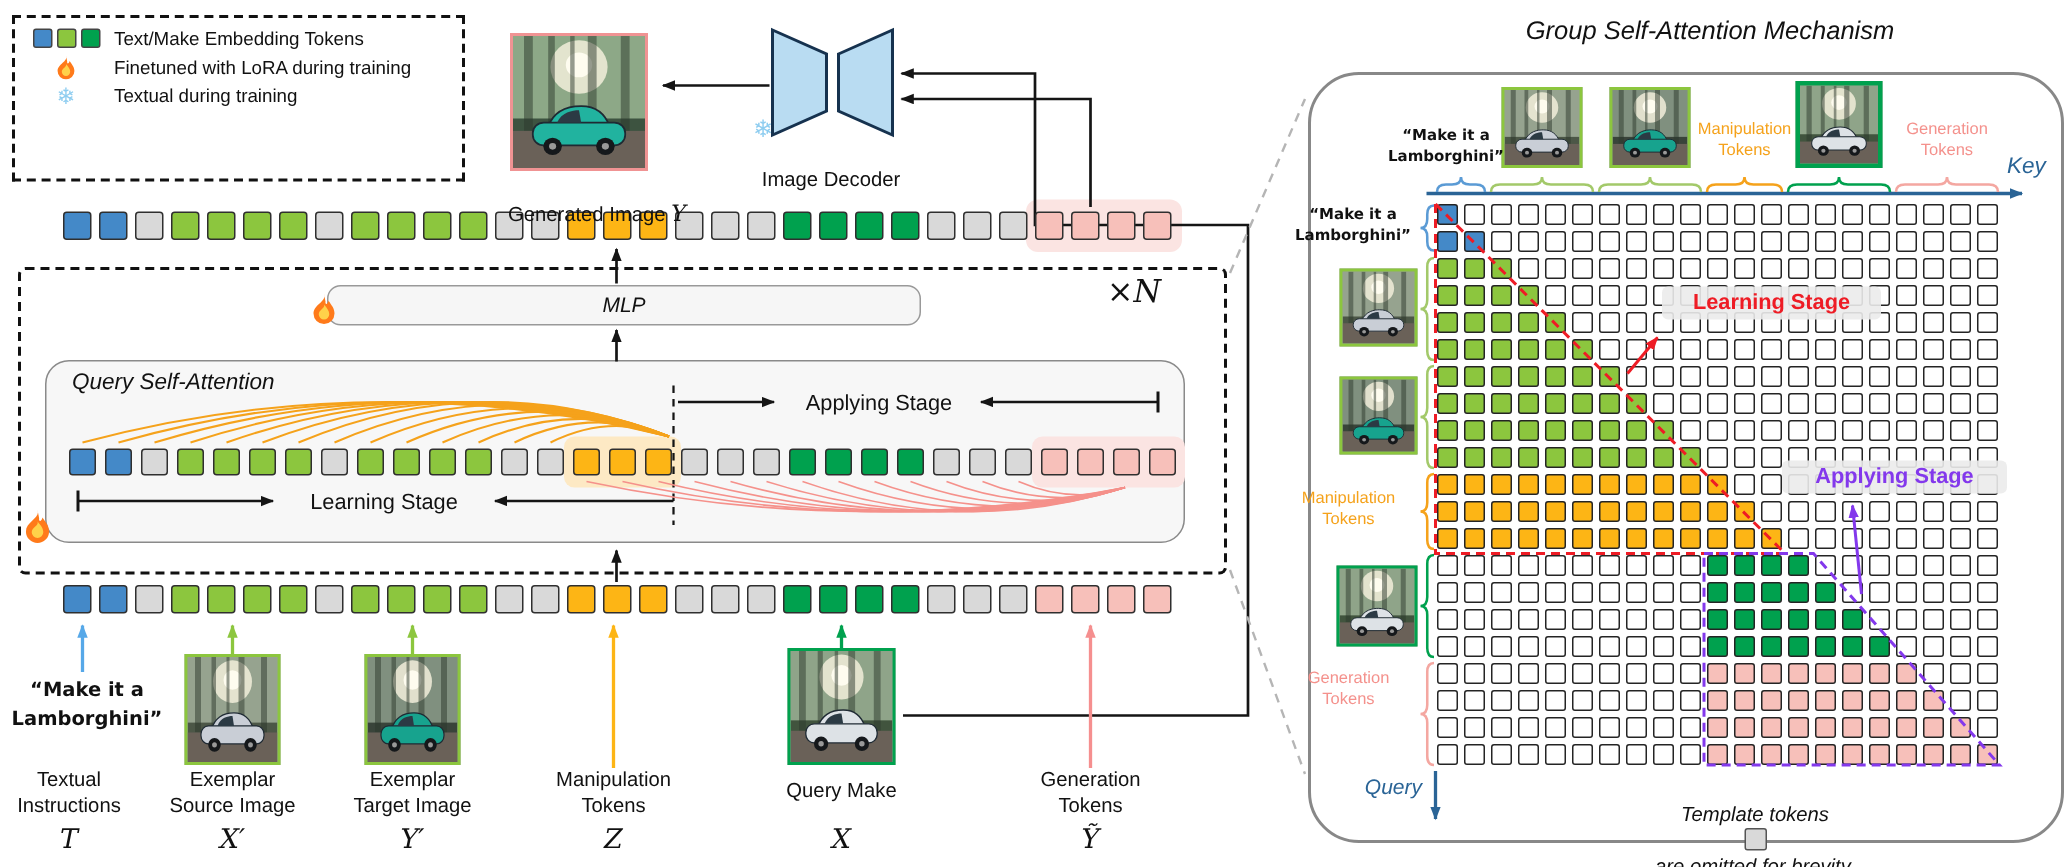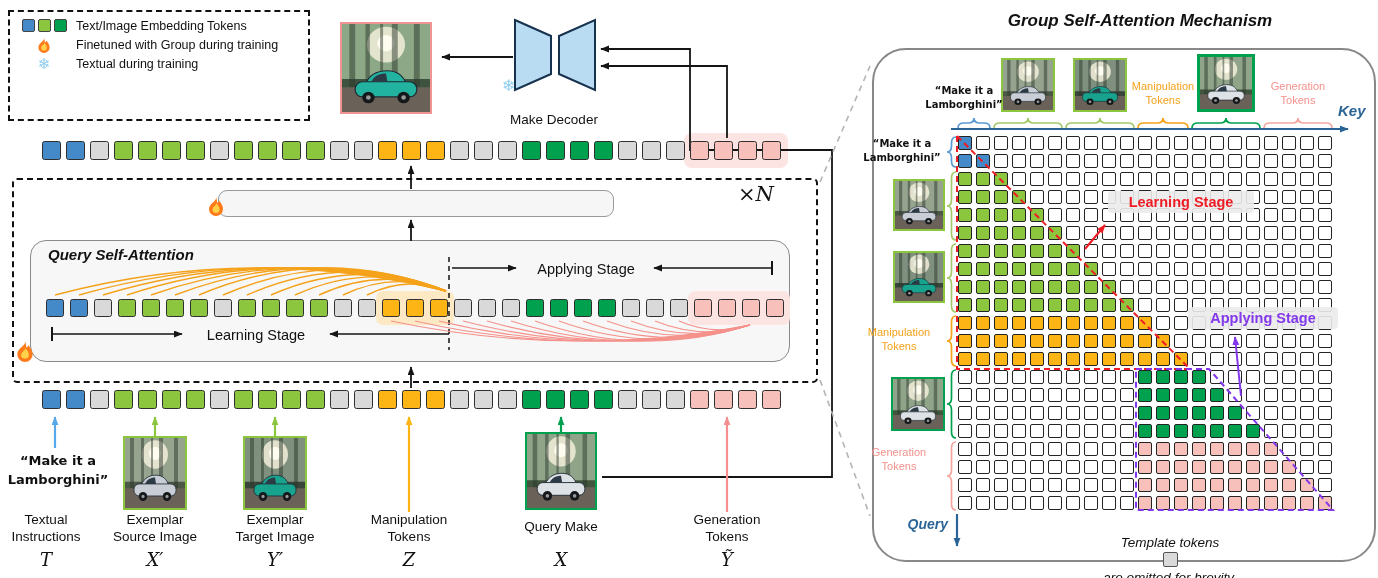--- a/index.html
+++ b/index.html
@@ -5,21 +5,21 @@
   html,body{margin:0;padding:0;background:#fff;}
   #fig{position:relative;width:1378px;height:578px;overflow:hidden;background:#fff;
        font-family:"Liberation Sans",sans-serif;color:#111;}
   .abs{position:absolute;}
   .token{position:absolute;border:1.6px solid #2f2f2f;border-radius:2.5px;box-sizing:border-box;}
   .cell{position:absolute;border:1.8px solid #242424;border-radius:2px;box-sizing:border-box;background:#fff;}
   .hl{position:absolute;border-radius:8px;z-index:3;}
   .lbl{position:absolute;text-align:center;line-height:1.25;font-size:13.5px;white-space:pre-line;z-index:7;}
   .sym{font-family:"DejaVu Serif",serif;font-style:italic;}
   .comic{font-family:"DejaVu Sans",sans-serif;font-weight:700;}
-  .boxtitle{font-style:italic;font-weight:700;}
+  .boxtitle{font-style:italic;font-weight:400;}
   .thumb{position:absolute;box-sizing:border-box;overflow:hidden;z-index:6;background:#7e8b79;}
   .stageL{position:absolute;z-index:7;font-weight:700;text-align:center;border-radius:4px;}
   #overlay{position:absolute;left:0;top:0;z-index:5;pointer-events:none;}
   #matrix-layer{position:absolute;left:0;top:0;z-index:4;}
   #tokens-layer{position:absolute;left:0;top:0;z-index:6;}
   .legend-row{display:flex;align-items:center;height:19px;}
   .legend-icons{width:64px;display:flex;justify-content:center;align-items:center;gap:3px;}
   .legend-label{font-size:12.5px;white-space:nowrap;}
   .ltok{width:13px;height:13px;border:1.4px solid #444;border-radius:2px;box-sizing:border-box;display:inline-block;}
 </style>
@@ -28,30 +28,30 @@
 
 <div id="fig">
 
   <div class="abs" id="legend-box" style="left:8px;top:10px;width:302px;height:111px;border:2.2px dashed #111;box-sizing:border-box;padding:4px 2px;background:#fff;z-index:2;">
     <div class="legend-row">
         <span class="legend-icons">
           <span class="ltok" style="background: rgb(68, 137, 200);"></span>
           <span class="ltok" style="background: rgb(140, 198, 62);"></span>
           <span class="ltok" style="background: rgb(0, 161, 78);"></span>
         </span>
-        <span class="legend-label">Text/Image Embedding Tokens</span>
+        <span class="legend-label">Text/Make Embedding Tokens</span>
       </div>
     <div class="legend-row">
         <span class="legend-icons">
           <svg width="16" height="16" viewBox="0 0 20 20">
             <path d="M10,0C12,5 3,7 3,13A7,7 0 0 0 17,13C17,9.5 15,7.5 13,4.5C12.6,6.9 10.6,7.5 11,5Z" fill="#ff7a1a"></path>
             <path d="M10,7C11,9.5 6.5,10.5 6.5,13.5A3.5,3.5 0 0 0 13.5,13.5C13.5,11 12,9.5 10,7Z" fill="#ffd24a"></path>
           </svg>
         </span>
-        <span class="legend-label">Finetuned with Group during training</span>
+        <span class="legend-label">Finetuned with LoRA during training</span>
       </div>
     <div class="legend-row">
         <span class="legend-icons">
           <span style="color: rgb(142, 205, 240); font-size: 15px;">❄</span>
         </span>
         <span class="legend-label">Textual during training</span>
       </div>
   </div>
 
   <div class="thumb" id="generated-thumb" style="left: 340px; top: 22px; width: 92px; height: 92px; border: 2.5px solid rgb(240, 147, 147); z-index: 2; background: rgb(141, 168, 135);"><svg width="100%" height="100%" viewBox="0 0 60 64" preserveAspectRatio="none">
@@ -66,28 +66,32 @@
         <rect x="49" y="0" width="4" height="48" fill="#2c382c" fill-opacity="0.5"></rect>
         <rect x="0" y="46" width="60" height="18" fill="#6a6158"></rect>
         <path d="M16,44 C19,35 27,34 31,34 C38,34 42,38 44,44 Z" fill="#21b39f" stroke="#1f2a33" stroke-width="0.8"></path>
         <rect x="9" y="42" width="42" height="11" rx="5" fill="#21b39f" stroke="#1f2a33" stroke-width="0.8"></rect>
         <path d="M20,42 C22,37 27,36 30,36 L31,42 Z" fill="#2b3a44"></path>
         <circle cx="18" cy="53.5" r="4.2" fill="#15181b"></circle>
         <circle cx="42" cy="53.5" r="4.2" fill="#15181b"></circle>
         <circle cx="18" cy="53.5" r="1.6" fill="#999"></circle>
         <circle cx="42" cy="53.5" r="1.6" fill="#999"></circle>
       </svg></div>
-
-  <div class="lbl" style="left:495px;top:112px;width:118px;">Make Decoder</div>
+  <div class="lbl" style="left:303px;top:116px;width:190px;">
+    <span>Generated Image</span> <span class="sym" style="font-size:15px;">Y</span>
+  </div>
+
+  <div class="lbl" style="left:495px;top:112px;width:118px;">Image Decoder</div>
   <div class="abs" style="left:502px;top:76px;font-size:16px;color:#8ecdf0;z-index:7;">❄</div>
 
   <div class="abs" style="left:12px;top:178px;width:806px;height:205px;border:2.2px dashed #111;border-radius:5px;box-sizing:border-box;z-index:1;"></div>
   <div class="abs sym" style="left:738px;top:182px;font-size:21px;z-index:7;">×N</div>
 
   <div class="abs" style="left:218px;top:190px;width:396px;height:27px;border:1.5px solid #999;border-radius:9px;background:#f6f6f6;box-sizing:border-box;z-index:2;"></div>
+  <div class="lbl boxtitle" style="left:218px;top:195px;width:396px;font-size:14px;">MLP</div>
   <div class="abs" style="left:206px;top:196px;z-index:7;"><svg width="20" height="20" viewBox="0 0 20 20">
         <path d="M10,0C12,5 3,7 3,13A7,7 0 0 0 17,13C17,9.5 15,7.5 13,4.5C12.6,6.9 10.6,7.5 11,5Z" fill="#ff7a1a"></path>
         <path d="M10,7C11,9.5 6.5,10.5 6.5,13.5A3.5,3.5 0 0 0 13.5,13.5C13.5,11 12,9.5 10,7Z" fill="#ffd24a"></path>
       </svg></div>
 
   <div class="abs" style="left:30px;top:240px;width:760px;height:122px;border:1.6px solid #8a8a8a;border-radius:16px;background:#f7f7f7;box-sizing:border-box;z-index:2;"></div>
   <div class="abs boxtitle" style="left:48px;top:246px;font-size:15px;z-index:7;">Query Self-Attention</div>
   <div class="abs" style="left:14px;top:340px;z-index:7;"><svg width="22" height="22" viewBox="0 0 20 20">
         <path d="M10,0C12,5 3,7 3,13A7,7 0 0 0 17,13C17,9.5 15,7.5 13,4.5C12.6,6.9 10.6,7.5 11,5Z" fill="#ff7a1a"></path>
         <path d="M10,7C11,9.5 6.5,10.5 6.5,13.5A3.5,3.5 0 0 0 13.5,13.5C13.5,11 12,9.5 10,7Z" fill="#ffd24a"></path>

